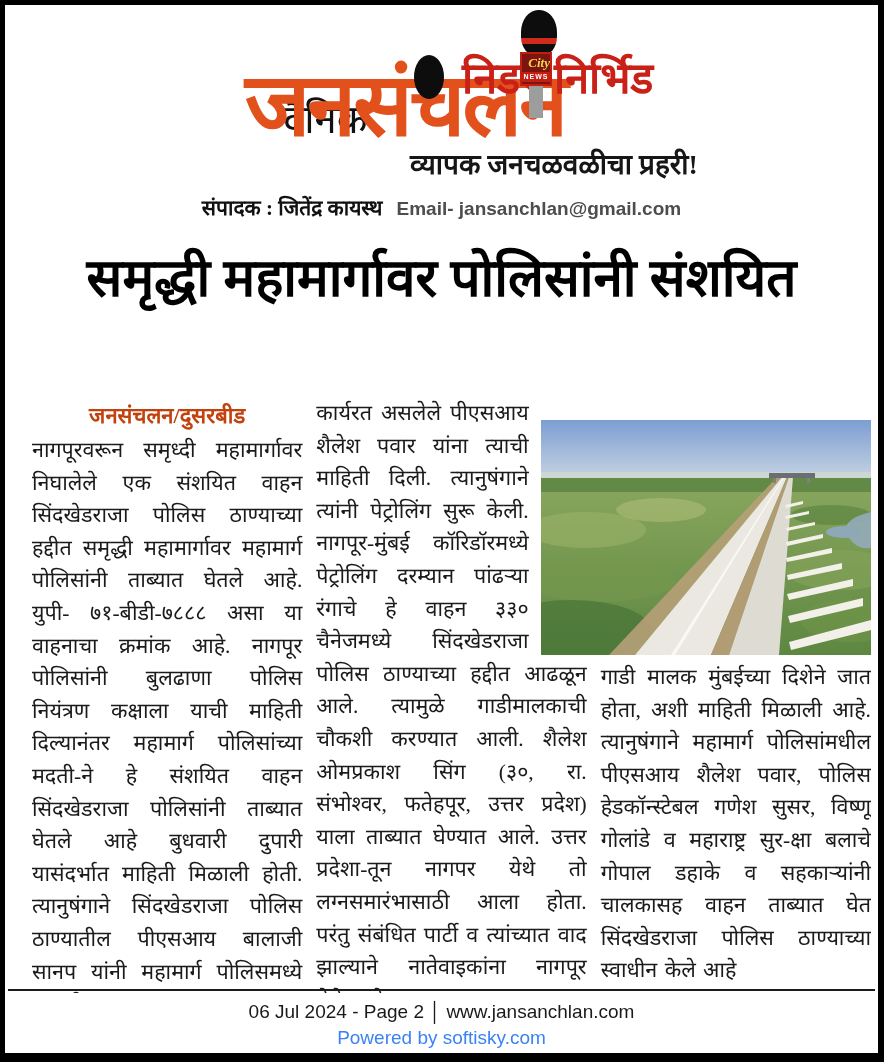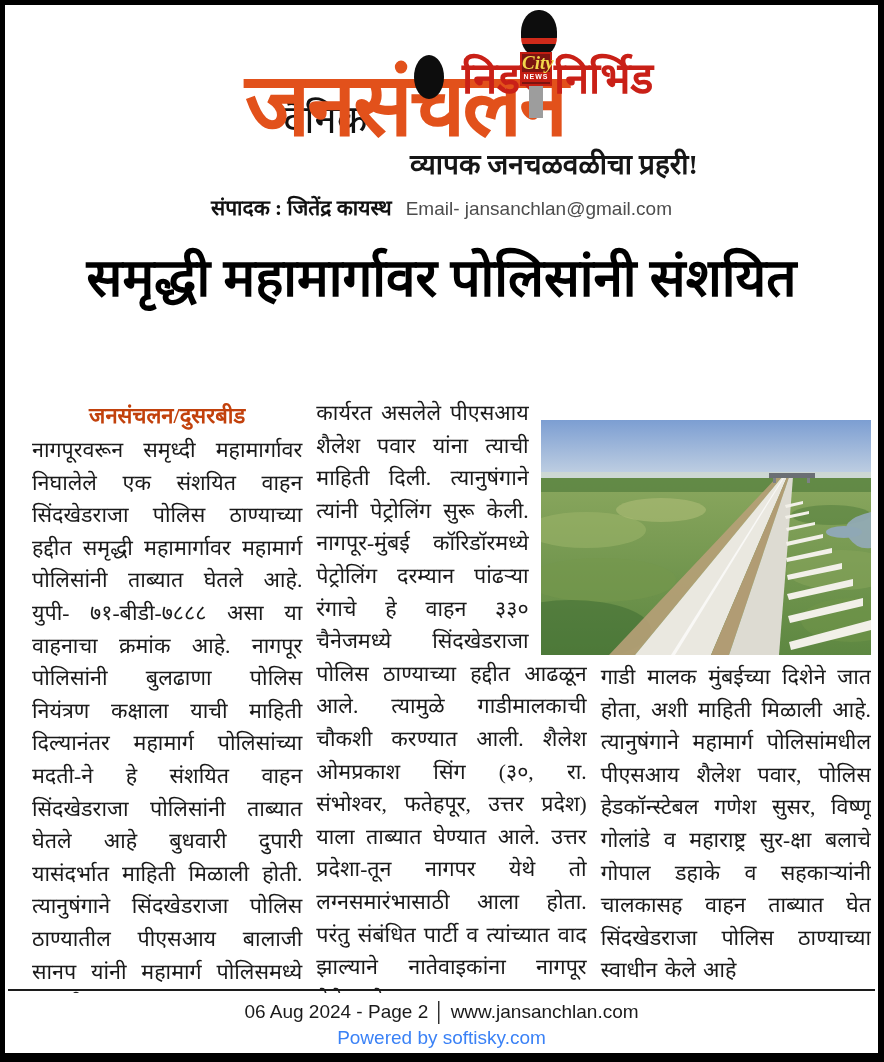--- a/index.html
+++ b/index.html
@@ -25,26 +25,26 @@
     position:absolute;left:240px;top:50px;
     font-size:88px;font-weight:900;line-height:1.15;
     color:#e2511b;letter-spacing:-3px;white-space:nowrap;
   }
   .anusvara-oval{position:absolute;left:409px;top:50px;width:30px;height:44px;background:#0d0d0d;border-radius:50%;}
   .mic{position:absolute;left:512px;top:5px;width:44px;height:112px;}
   .mic-head{position:absolute;left:4px;top:0;width:36px;height:46px;border-radius:48% 48% 42% 42%;
     background:linear-gradient(#0d0d0d 0 60%,#cf2a1a 60% 74%,#0d0d0d 74% 100%);}
   .mic-stem{position:absolute;left:12px;top:44px;width:14px;height:64px;background:#9d9d9d;}
   .mic-badge{position:absolute;left:3px;top:42px;width:32px;height:34px;border:2px solid #c41d12;background:#7c1410;box-sizing:border-box;}
-  .mic-badge .city{display:block;text-align:right;font-family:"Liberation Serif",serif;font-style:italic;font-weight:bold;color:#f2d64b;font-size:19px;line-height:18px;border-radius:7px;}
+  .mic-badge .city{display:block;text-align:right;font-family:"Liberation Serif",serif;font-style:italic;font-weight:bold;color:#f2d64b;font-size:13px;line-height:18px;border-radius:7px;}
   .mic-badge .news{display:block;text-align:center;background:#c41d12;color:#fff;font-family:"Liberation Sans",sans-serif;font-size:7px;font-weight:bold;letter-spacing:1px;line-height:10px;}
   .tagline{position:absolute;left:405px;top:139px;font-size:28px;font-weight:bold;color:#161616;white-space:nowrap;}
   .editor-row{position:absolute;left:0;top:188px;width:100%;text-align:center;}
   .editor-name{font-size:21px;font-weight:bold;color:#111;}
-  .editor-email{font-family:"Liberation Sans",sans-serif;font-size:19px;color:#4d4d4d;margin-left:10px;}
+  .editor-email{font-family:"Liberation Sans",sans-serif;font-size:19px;color:#4d4d4d;margin-left:10px;font-weight:bold;}
   
   .headline{
     position:absolute;left:10px;right:10px;top:224px;margin:12px;
     text-align:center;font-size:53px;font-weight:900;color:#000;
     line-height:1.42;letter-spacing:0px;
   }
   
   .article{position:absolute;left:27px;top:392px;width:839px;height:596px;overflow:hidden;}
   .cols{display:flex;gap:14px;}
   .col{flex:1 1 0;min-width:0;}
@@ -166,16 +166,16 @@
         <p class="body-text">कार्यरत असलेले पीएसआय शैलेश पवार यांना त्याची माहिती दिली. त्यानुषंगाने त्यांनी पेट्रोलिंग सुरू केली. नागपूर-मुंबई कॉरिडॉरमध्ये पेट्रोलिंग दरम्यान पांढऱ्या रंगाचे हे वाहन ३३० चैनेजमध्ये सिंदखेडराजा पोलिस ठाण्याच्या हद्दीत आढळून आले. त्यामुळे गाडीमालकाची चौकशी करण्यात आली. शैलेश ओमप्रकाश सिंग (३०, रा. संभोश्वर, फतेहपूर, उत्तर प्रदेश) याला ताब्यात घेण्यात आले. उत्तर प्रदेशा-तून नागपर येथे तो लग्नसमारंभासाठी आला होता. परंतु संबंधित पार्टी व त्यांच्यात वाद झाल्याने नातेवाइकांना नागपूर येथेच सोडून</p>
       </div>
       <div class="col">
         <div class="photo-spacer"></div>
         <p class="body-text">गाडी मालक मुंबईच्या दिशेने जात होता, अशी माहिती मिळाली आहे. त्यानुषंगाने महामार्ग पोलिसांमधील पीएसआय शैलेश पवार, पोलिस हेडकॉन्स्टेबल गणेश सुसर, विष्णू गोलांडे व महाराष्ट्र सुर-क्षा बलाचे गोपाल डहाके व सहकाऱ्यांनी चालकासह वाहन ताब्यात घेत सिंदखेडराजा पोलिस ठाण्याच्या स्वाधीन केले आहे</p>
       </div>
     </div>
   </section>
 
   <div class="footer-rule"></div>
-  <div class="footer-line1">06 Aug 2024 - Page 2 │ www.jansanchlan.com</div>
+  <div class="footer-line1">06 Jul 2024 - Page 2 │ www.jansanchlan.com</div>
   <div class="footer-line2">Powered by softisky.com</div>
 
 </div>
 
 </body></html>

